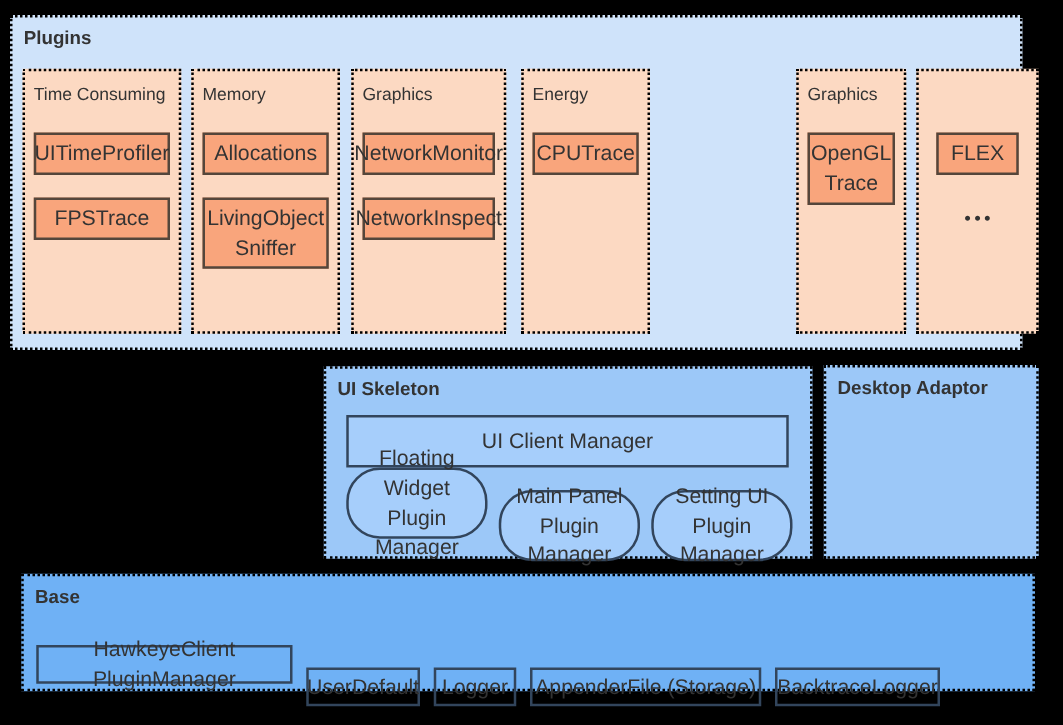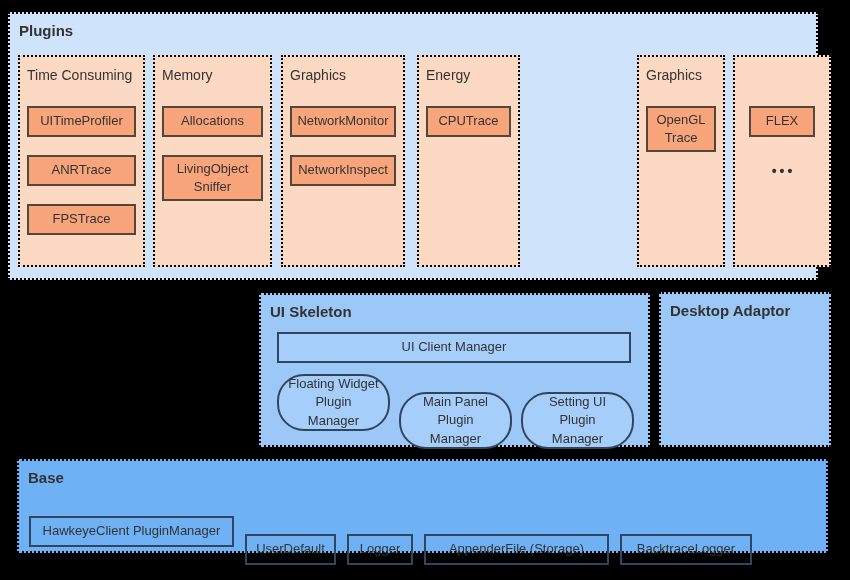--- a/index.html
+++ b/index.html
@@ -41,21 +41,21 @@
     padding: 10px 0 0 7px;
     height: 27px;
     white-space: nowrap;
   }
   .node {
     border: 2px solid;
     display: flex;
     align-items: center;
     justify-content: center;
     text-align: center;
-    font-size: 13px;
+    font-size: 17px;
     line-height: 1.4;
     white-space: pre-line;
   }
   .node.orange {
     background: var(--orange-node-bg);
     border-color: var(--orange-node-border);
     width: calc(100% - 14px);
     min-height: 31px;
     padding: 3px 2px;
   }
@@ -66,40 +66,39 @@
     margin-top: 26px;
     font-weight: bold;
     font-size: 14px;
     letter-spacing: 3px;
     padding-left: 3px;
   }
   .node.blue {
     background: var(--blue-node-bg);
     border-color: var(--blue-node-border);
   }
-  .client-manager { position:absolute; left:16px; top:37px; width:354px; height:31px; }
+  .client-manager { position:absolute; left:16px; top:37px; width:354px; height:42px; }
   .managers { position:absolute; left:16px; top:79px; display:flex; gap:9px; }
   .manager { width:113px; height:57px;border-radius:27px; }
   .base-row { position:absolute; left:10px; top:43px; display:flex; gap:11px;margin-top:12px; }
   .node.base-node {
     height: 31px;
     background: transparent;
     border-color: var(--blue-node-border);
   }
 </style>
 </head>
 <body>
 
 <div class="panel plugins-panel">
   <div class="panel-title">Plugins</div>
 
   <div class="col" style="left:8px; width:127px;">
     <div class="col-title">Time Consuming</div>
     <div class="node orange">UITimeProfiler</div>
-    <div class="node orange">ANRTrace</div>
     <div class="node orange">FPSTrace</div>
   </div>
 
   <div class="col" style="left:143px; width:119px;">
     <div class="col-title">Memory</div>
     <div class="node orange">Allocations</div>
     <div class="node orange">LivingObject
 Sniffer</div>
   </div>
 

